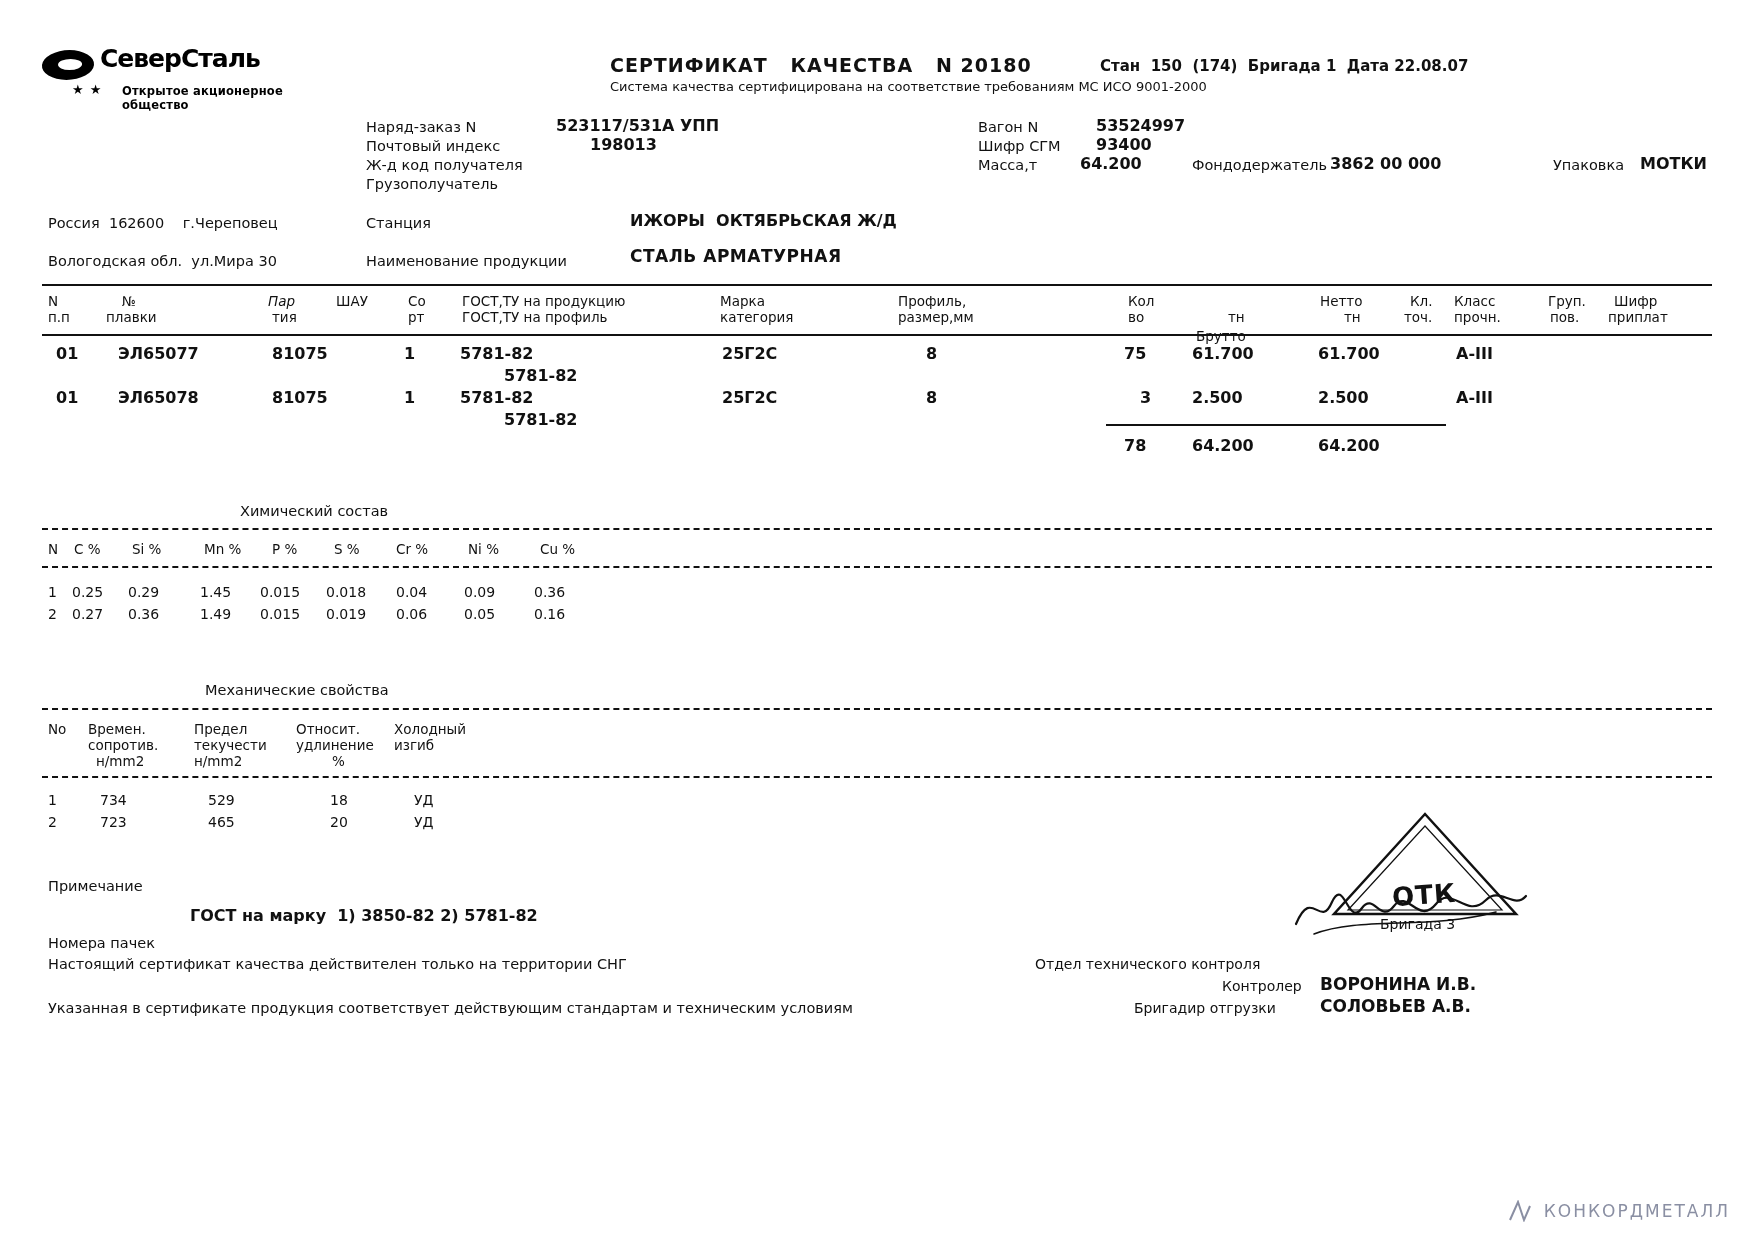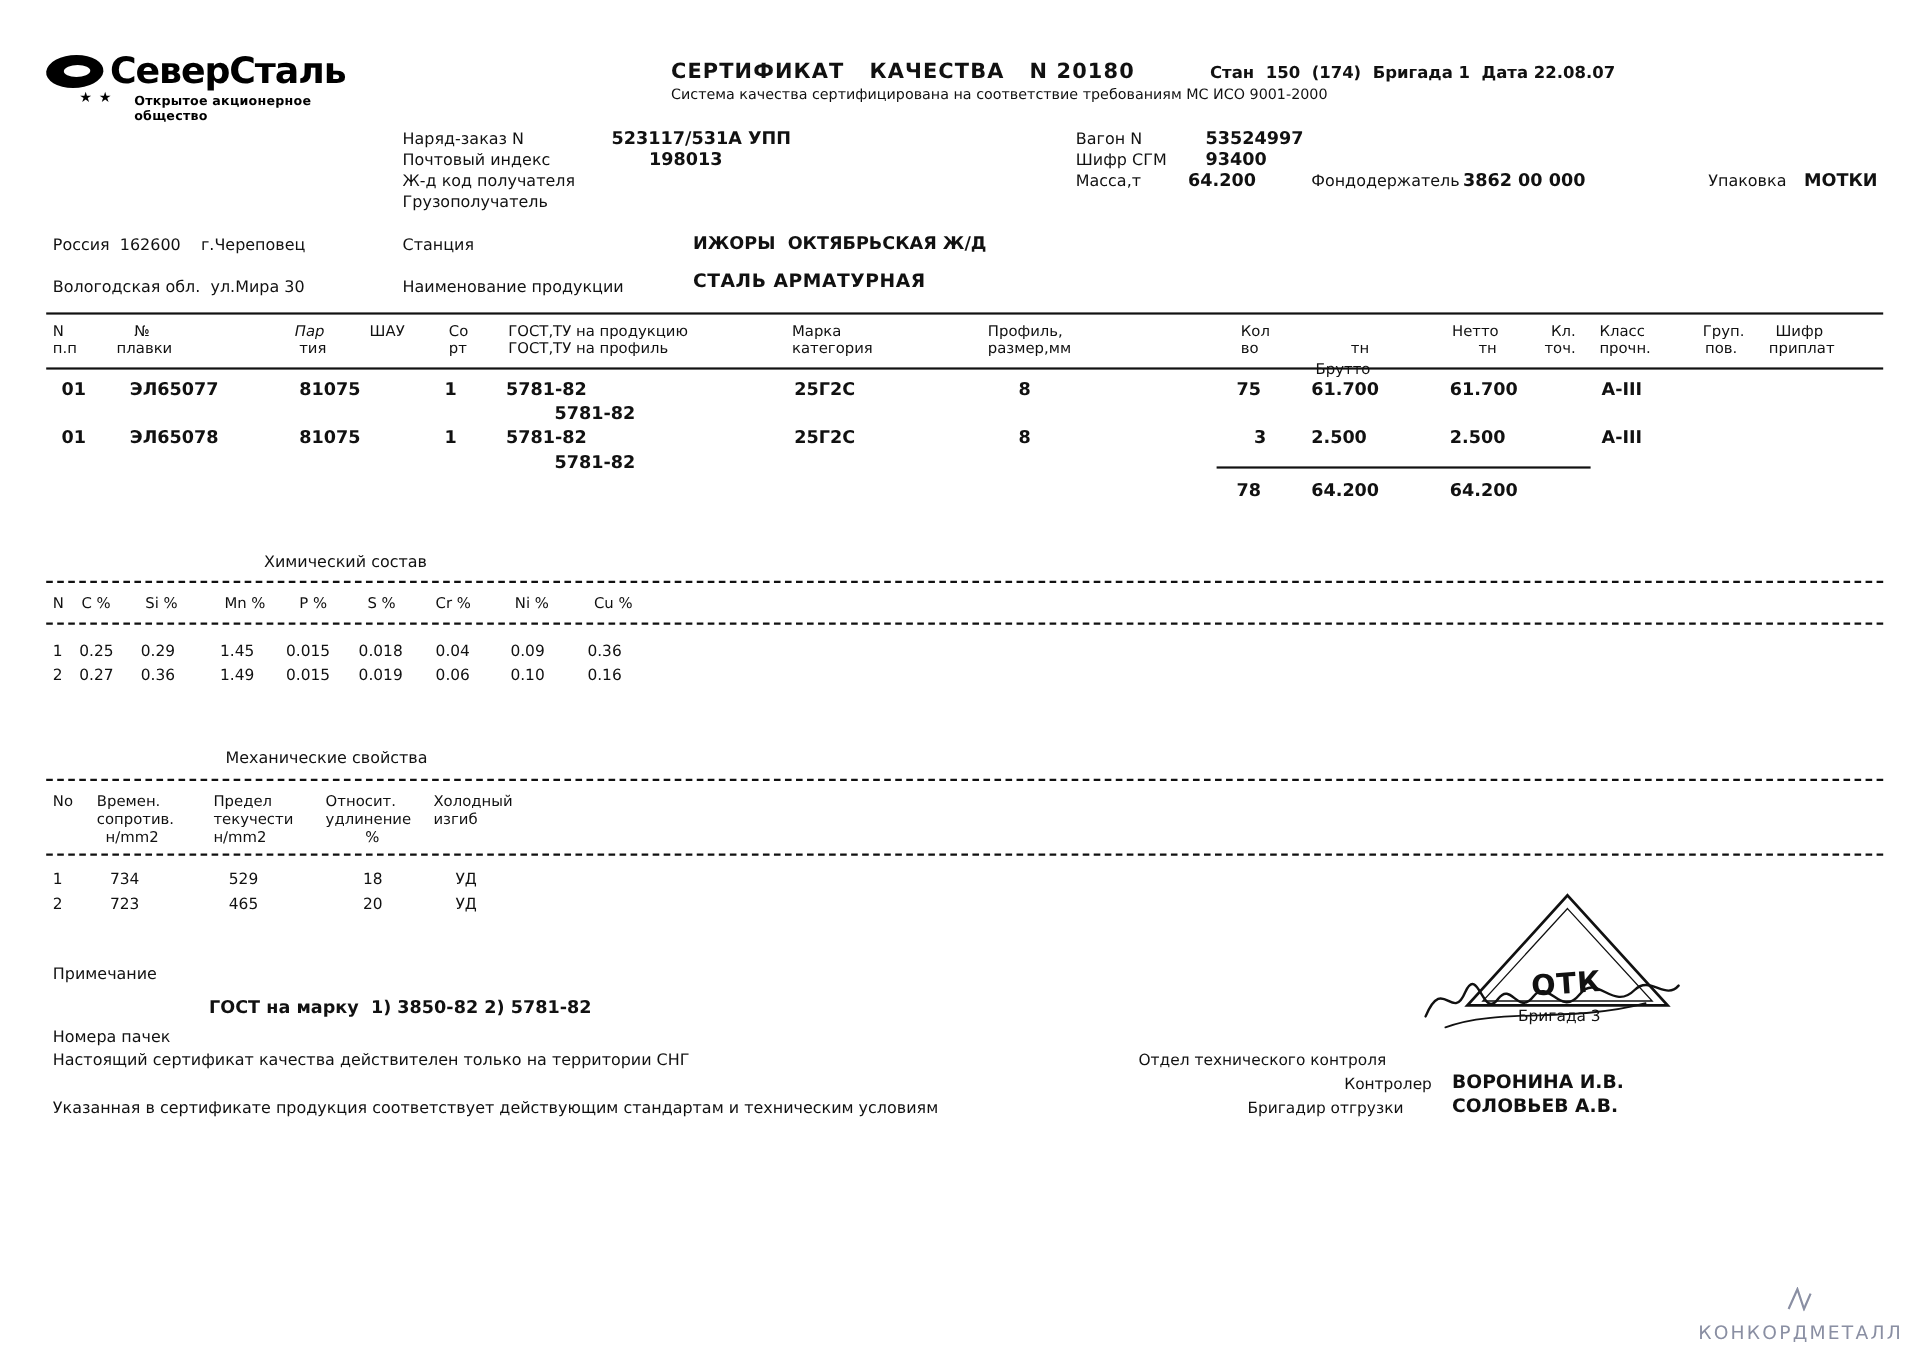--- a/index.html
+++ b/index.html
@@ -32,21 +32,21 @@
     transform: skewX(-6deg);
   }
   .logo-oval:after {
     content: "";
     position: absolute; left: 16px; top: 9px; width: 24px; height: 11px;
     background: #fff; border-radius: 50%;
   }
   .logo-text {
     position: absolute; left: 64px; top: 0px;
     font-family: "DejaVu Sans", sans-serif;
-    font-weight: bold; font-size: 33px; letter-spacing: -1px;
+    font-weight: bold; font-size: 25px; letter-spacing: -1px;
     color: #000;
   }
   .logo-sub {
     position: absolute; left: 86px; top: 40px;
     font-size: 11.5px; font-weight: bold; color: #000;
     letter-spacing: 0.2px;
   }
   .logo-stars {
     position: absolute; left: 36px; top: 38px;
     font-size: 13px; color: #000; letter-spacing: 1px;
@@ -127,21 +127,21 @@
     position: absolute; left: 1330px; top: 810px; width: 190px; height: 110px;
     pointer-events: none;
   }
   .scribble {
     position: absolute; left: 1290px; top: 880px; width: 240px; height: 60px;
   }
 
   .wm {
     position: absolute; right: 24px; bottom: 18px;
     display: flex; align-items: center; gap: 10px;
-    color: #8a8fa3; font-size: 17px; letter-spacing: 2px; flex-direction: column;
+    color: #8a8fa3; font-size: 17px; letter-spacing: 2px;
   }
   .wm-mark { width: 26px; height: 22px; }
 </style>
 </head>
 <body>
 
 <div class="page">
 
   <div class="abs logo-wrap">
     <div class="logo-oval"></div>
@@ -283,21 +283,21 @@
     <div class="abs data-sm nowrap" style="left:534px; top:584px;">0.36</div>
   </div>
   <div>
     <div class="abs data-sm nowrap" style="left:48px;  top:606px;">2</div>
     <div class="abs data-sm nowrap" style="left:72px;  top:606px;">0.27</div>
     <div class="abs data-sm nowrap" style="left:128px; top:606px;">0.36</div>
     <div class="abs data-sm nowrap" style="left:200px; top:606px;">1.49</div>
     <div class="abs data-sm nowrap" style="left:260px; top:606px;">0.015</div>
     <div class="abs data-sm nowrap" style="left:326px; top:606px;">0.019</div>
     <div class="abs data-sm nowrap" style="left:396px; top:606px;">0.06</div>
-    <div class="abs data-sm nowrap" style="left:464px; top:606px;">0.10</div>
+    <div class="abs data-sm nowrap" style="left:464px; top:606px;">0.05</div>
     <div class="abs data-sm nowrap" style="left:534px; top:606px;">0.16</div>
   </div>
 
   <div class="abs sec-title nowrap" style="left:205px; top:682px;">Механические свойства</div>
   <div class="hr-dash" style="left:42px; top:708px; width:1670px;"></div>
 
   <div class="abs col-head nowrap" style="left:48px;  top:722px;">No</div>
   <div class="abs col-head nowrap" style="left:88px;  top:722px;">Времен.</div>
   <div class="abs col-head nowrap" style="left:88px;  top:738px;">сопротив.</div>
   <div class="abs col-head nowrap" style="left:96px;  top:754px;">н/mm2</div>

